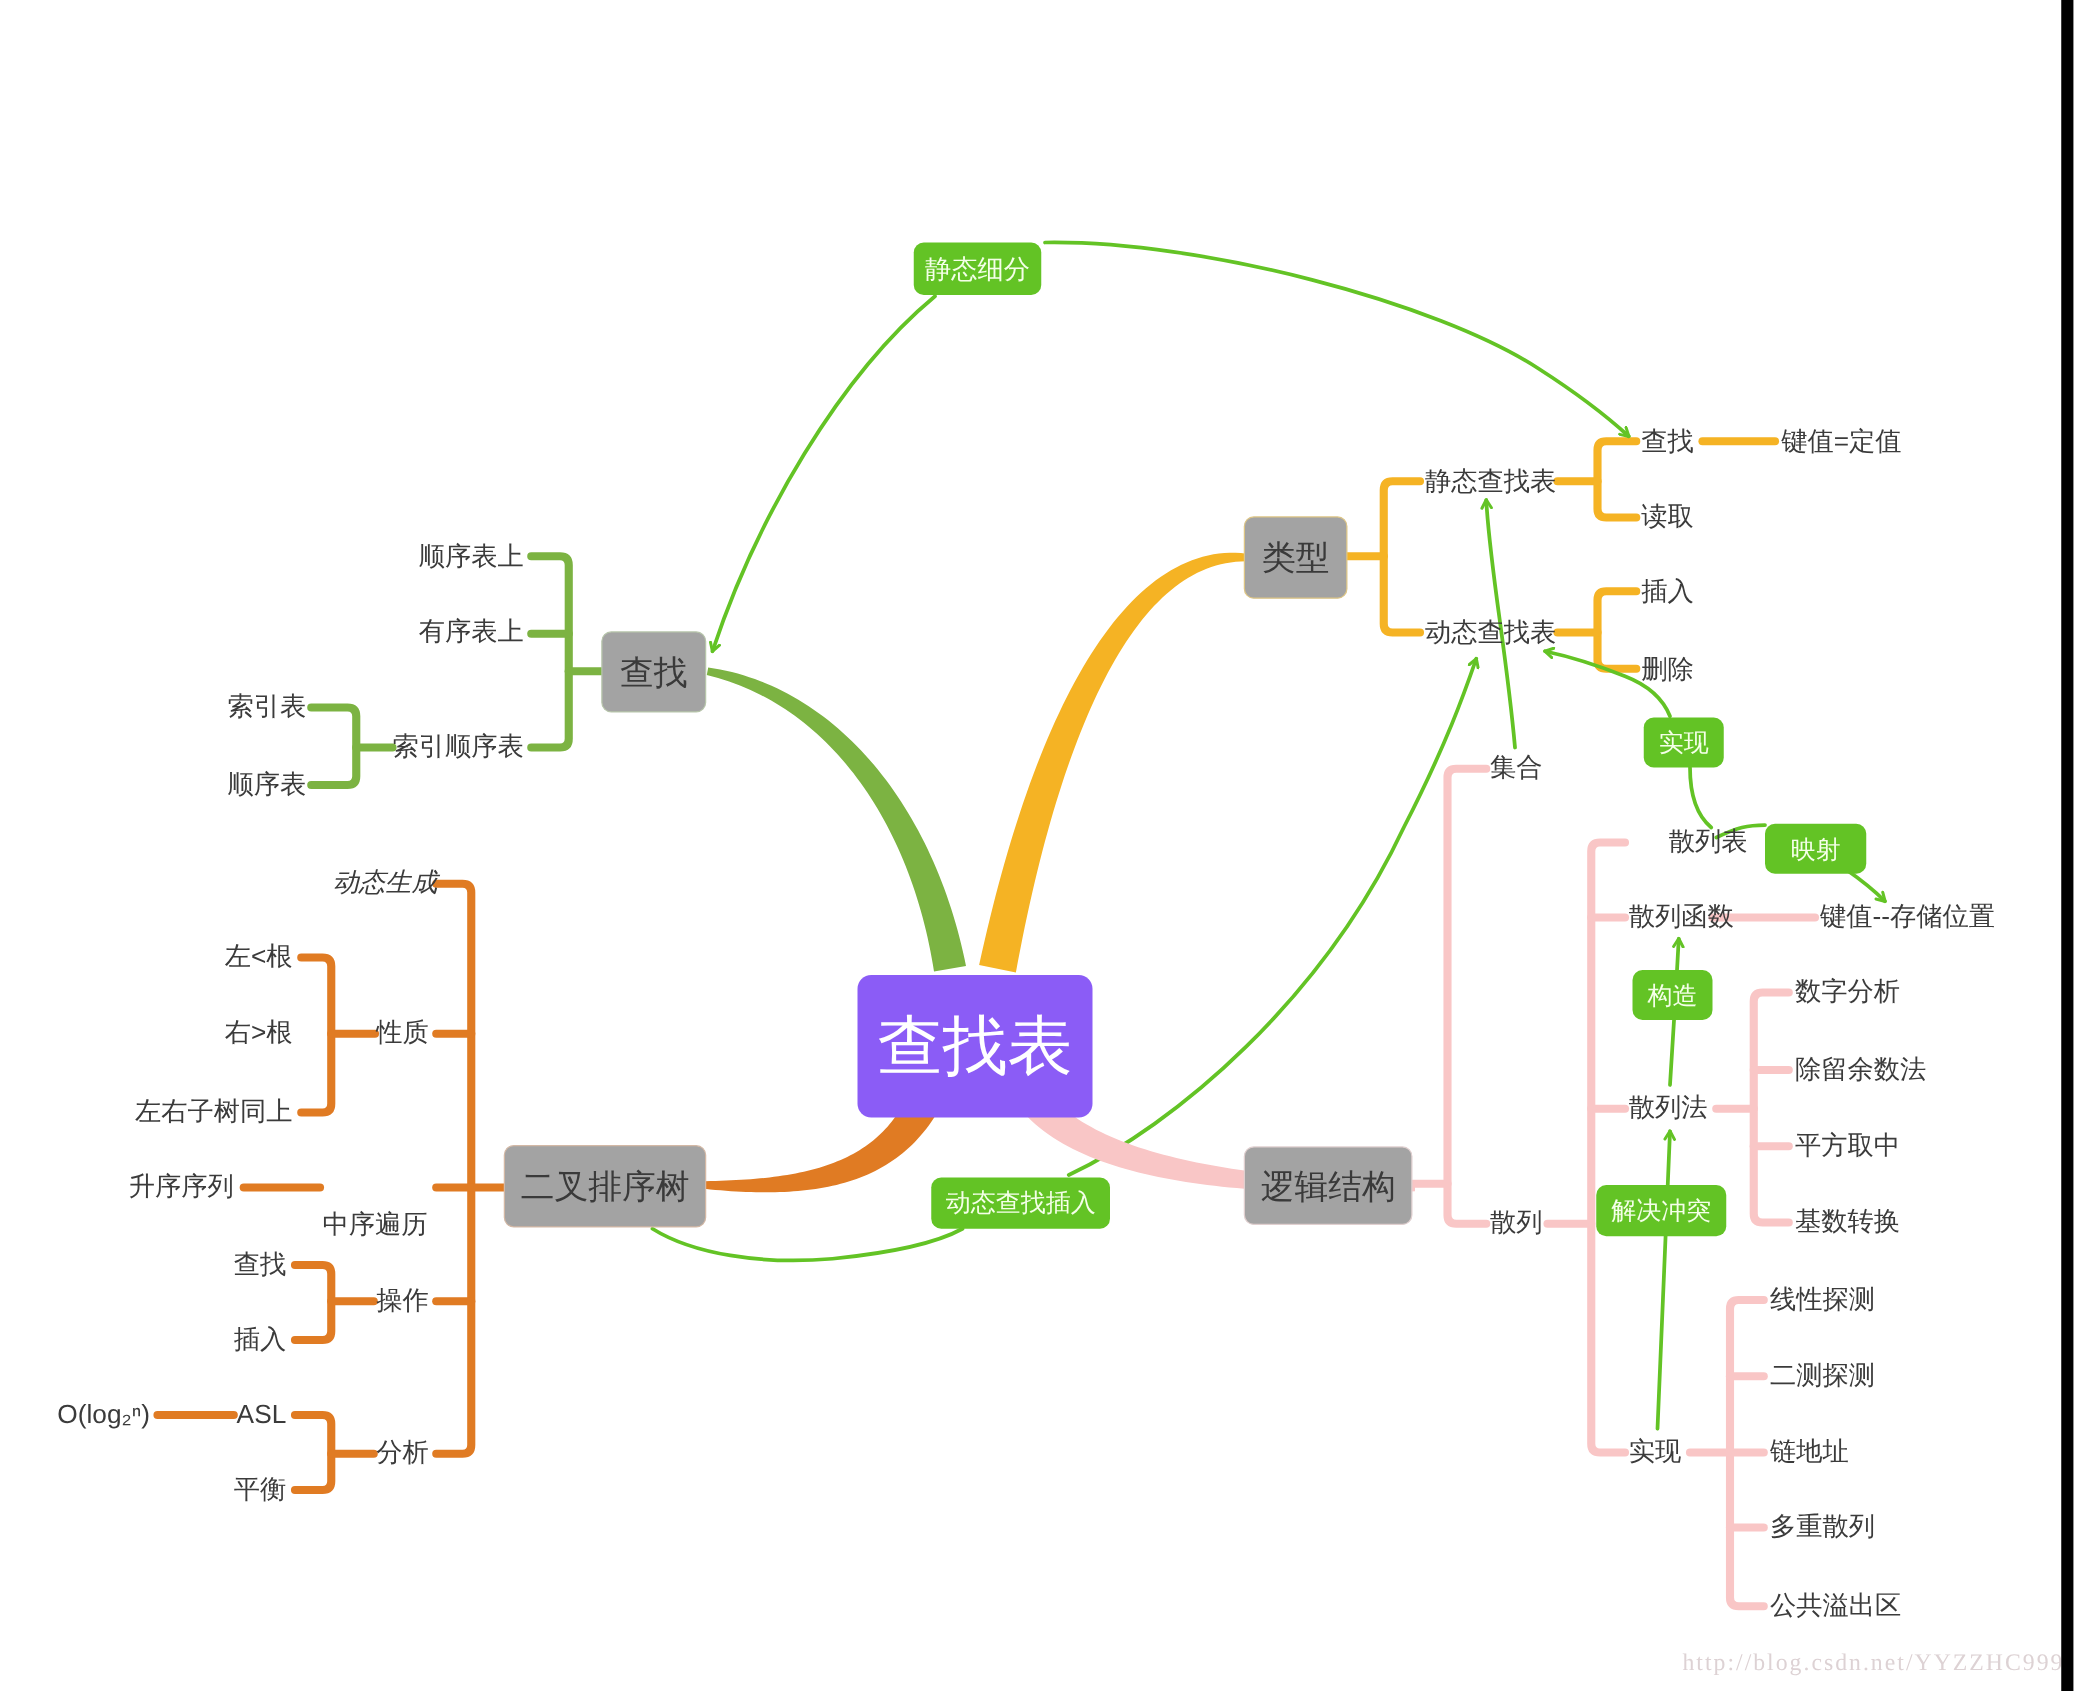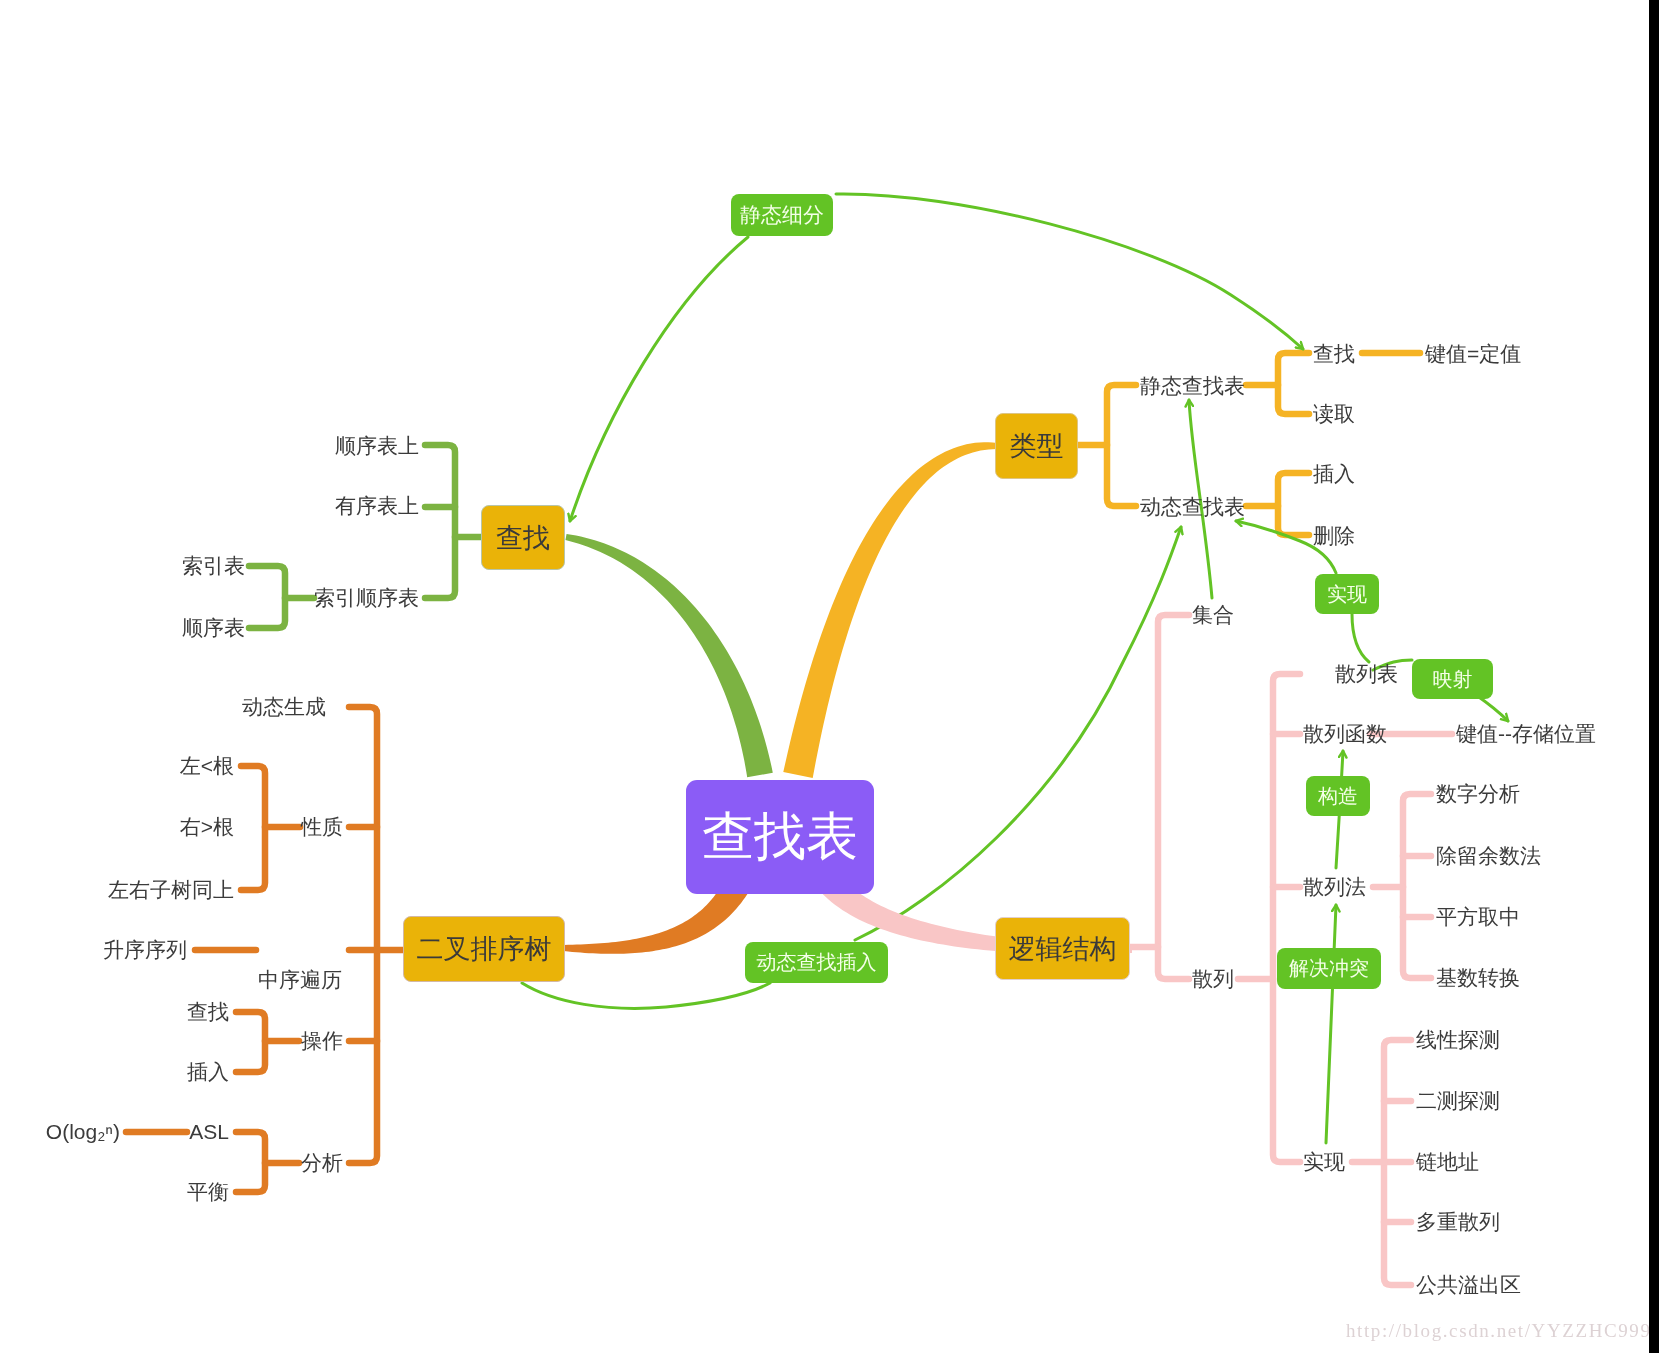--- a/index.html
+++ b/index.html
@@ -2,21 +2,21 @@
 <html><head>
 <meta charset="utf-8">
 <title>查找表</title>
 <style>
   html,body{margin:0;padding:0;background:#ffffff;}
   #page{position:relative;width:1659px;height:1353px;background:#ffffff;overflow:hidden;
         font-family:"Liberation Sans",sans-serif;-webkit-font-smoothing:antialiased;}
   #wires{position:absolute;left:0;top:0;width:1659px;height:1353px;}
   .lbl{position:absolute;white-space:nowrap;color:#3b3b3b;font-size:21px;line-height:22px;}
   .boxnode{position:absolute;display:flex;align-items:center;justify-content:center;
-           box-sizing:border-box;border-radius:8px;background:#eab308;
+           box-sizing:border-box;border-radius:8px;background:#a3a3a3;
            white-space:nowrap;color:#3a3a3a;font-size:27px;}
   .callout{position:absolute;display:flex;align-items:center;justify-content:center;
            box-sizing:border-box;border-radius:8px;color:#f4ffe8;background:#63c325;
            white-space:nowrap;font-size:22px;}
   #center{position:absolute;display:flex;align-items:center;justify-content:center;
           border-radius:11px;background:#8b5cf6;color:#ffffff;font-size:52px;white-space:nowrap;margin-top:18px;}
   .frame{position:absolute;right:0;top:0;width:10px;height:1353px;
          background:#000000;pointer-events:none;}
   .wm{position:absolute;color:#ddd2d4;font-family:"Liberation Serif",serif;
       font-size:19px;letter-spacing:1.6px;white-space:nowrap;}
@@ -144,21 +144,21 @@
       <div class="lbl" style="top: 598px; transform: translate(-100%, -50%); left: 419px;">索引顺序表</div>
       <div class="lbl" style="top: 566px; transform: translate(-100%, -50%); left: 245px;">索引表</div>
       <div class="lbl" style="top: 628px; transform: translate(-100%, -50%); left: 245px;">顺序表</div>
       <div class="lbl" style="top: 386px; transform: translateY(-50%); left: 1140px;">静态查找表</div>
       <div class="lbl" style="top: 354px; transform: translateY(-50%); left: 1313px;">查找</div>
       <div class="lbl" style="top: 354px; transform: translateY(-50%); left: 1425px;">键值=定值</div>
       <div class="lbl" style="top: 414px; transform: translateY(-50%); left: 1313px;">读取</div>
       <div class="lbl" style="top: 507px; transform: translateY(-50%); left: 1140px;">动态查找表</div>
       <div class="lbl" style="top: 474px; transform: translateY(-50%); left: 1313px;">插入</div>
       <div class="lbl" style="top: 536px; transform: translateY(-50%); left: 1313px;">删除</div>
-      <div class="lbl" style="top: 707px; transform: translate(-100%, -50%); left: 326px;">动态生成</div>
+      <div class="lbl" style="top: 707px; transform: translate(-100%, -50%); left: 350px; font-style: italic;">动态生成</div>
       <div class="lbl" style="top: 827px; transform: translate(-100%, -50%); left: 343px;">性质</div>
       <div class="lbl" style="top: 766px; transform: translate(-100%, -50%); left: 234px;">左&lt;根</div>
       <div class="lbl" style="top: 827px; transform: translate(-100%, -50%); left: 234px;">右&gt;根</div>
       <div class="lbl" style="top: 890px; transform: translate(-100%, -50%); left: 234px;">左右子树同上</div>
       <div class="lbl" style="top: 950px; transform: translate(-100%, -50%); left: 342px; margin-top: 30px;">中序遍历</div>
       <div class="lbl" style="top: 950px; transform: translate(-100%, -50%); left: 187px;">升序序列</div>
       <div class="lbl" style="top: 1041px; transform: translate(-100%, -50%); left: 343px;">操作</div>
       <div class="lbl" style="top: 1012px; transform: translate(-100%, -50%); left: 229px;">查找</div>
       <div class="lbl" style="top: 1072px; transform: translate(-100%, -50%); left: 229px;">插入</div>
       <div class="lbl" style="top: 1163px; transform: translate(-100%, -50%); left: 343px;">分析</div>

